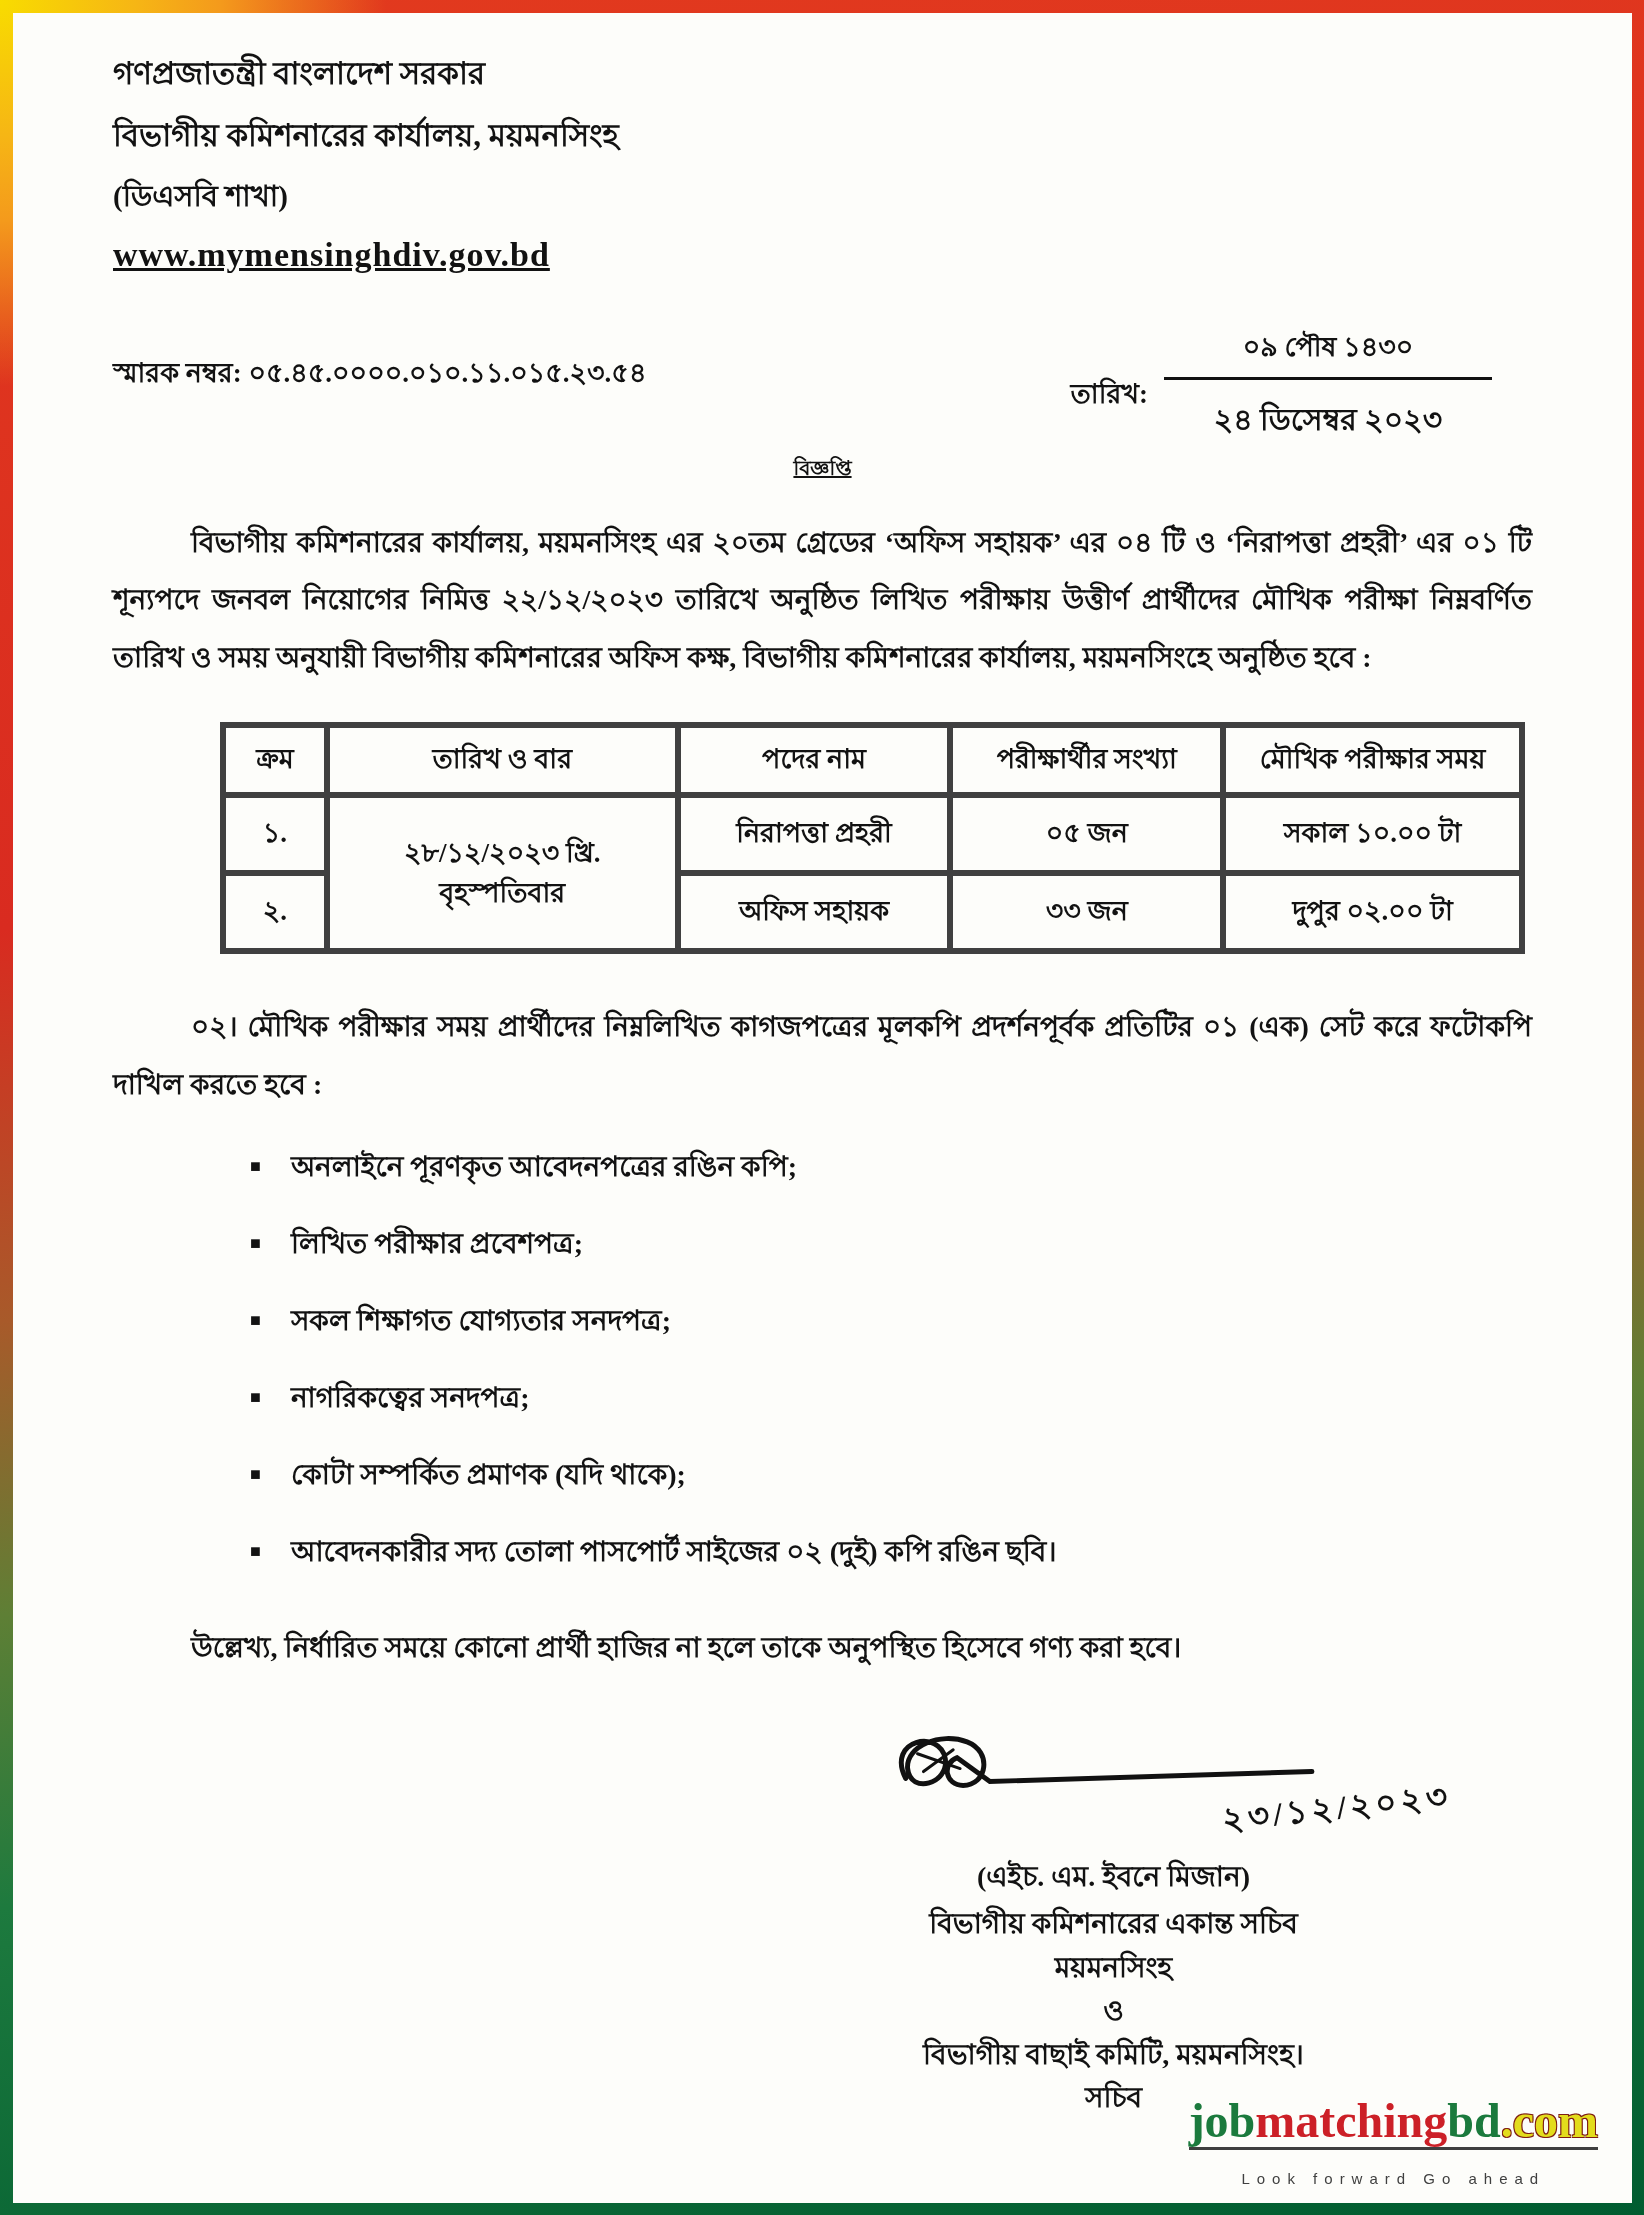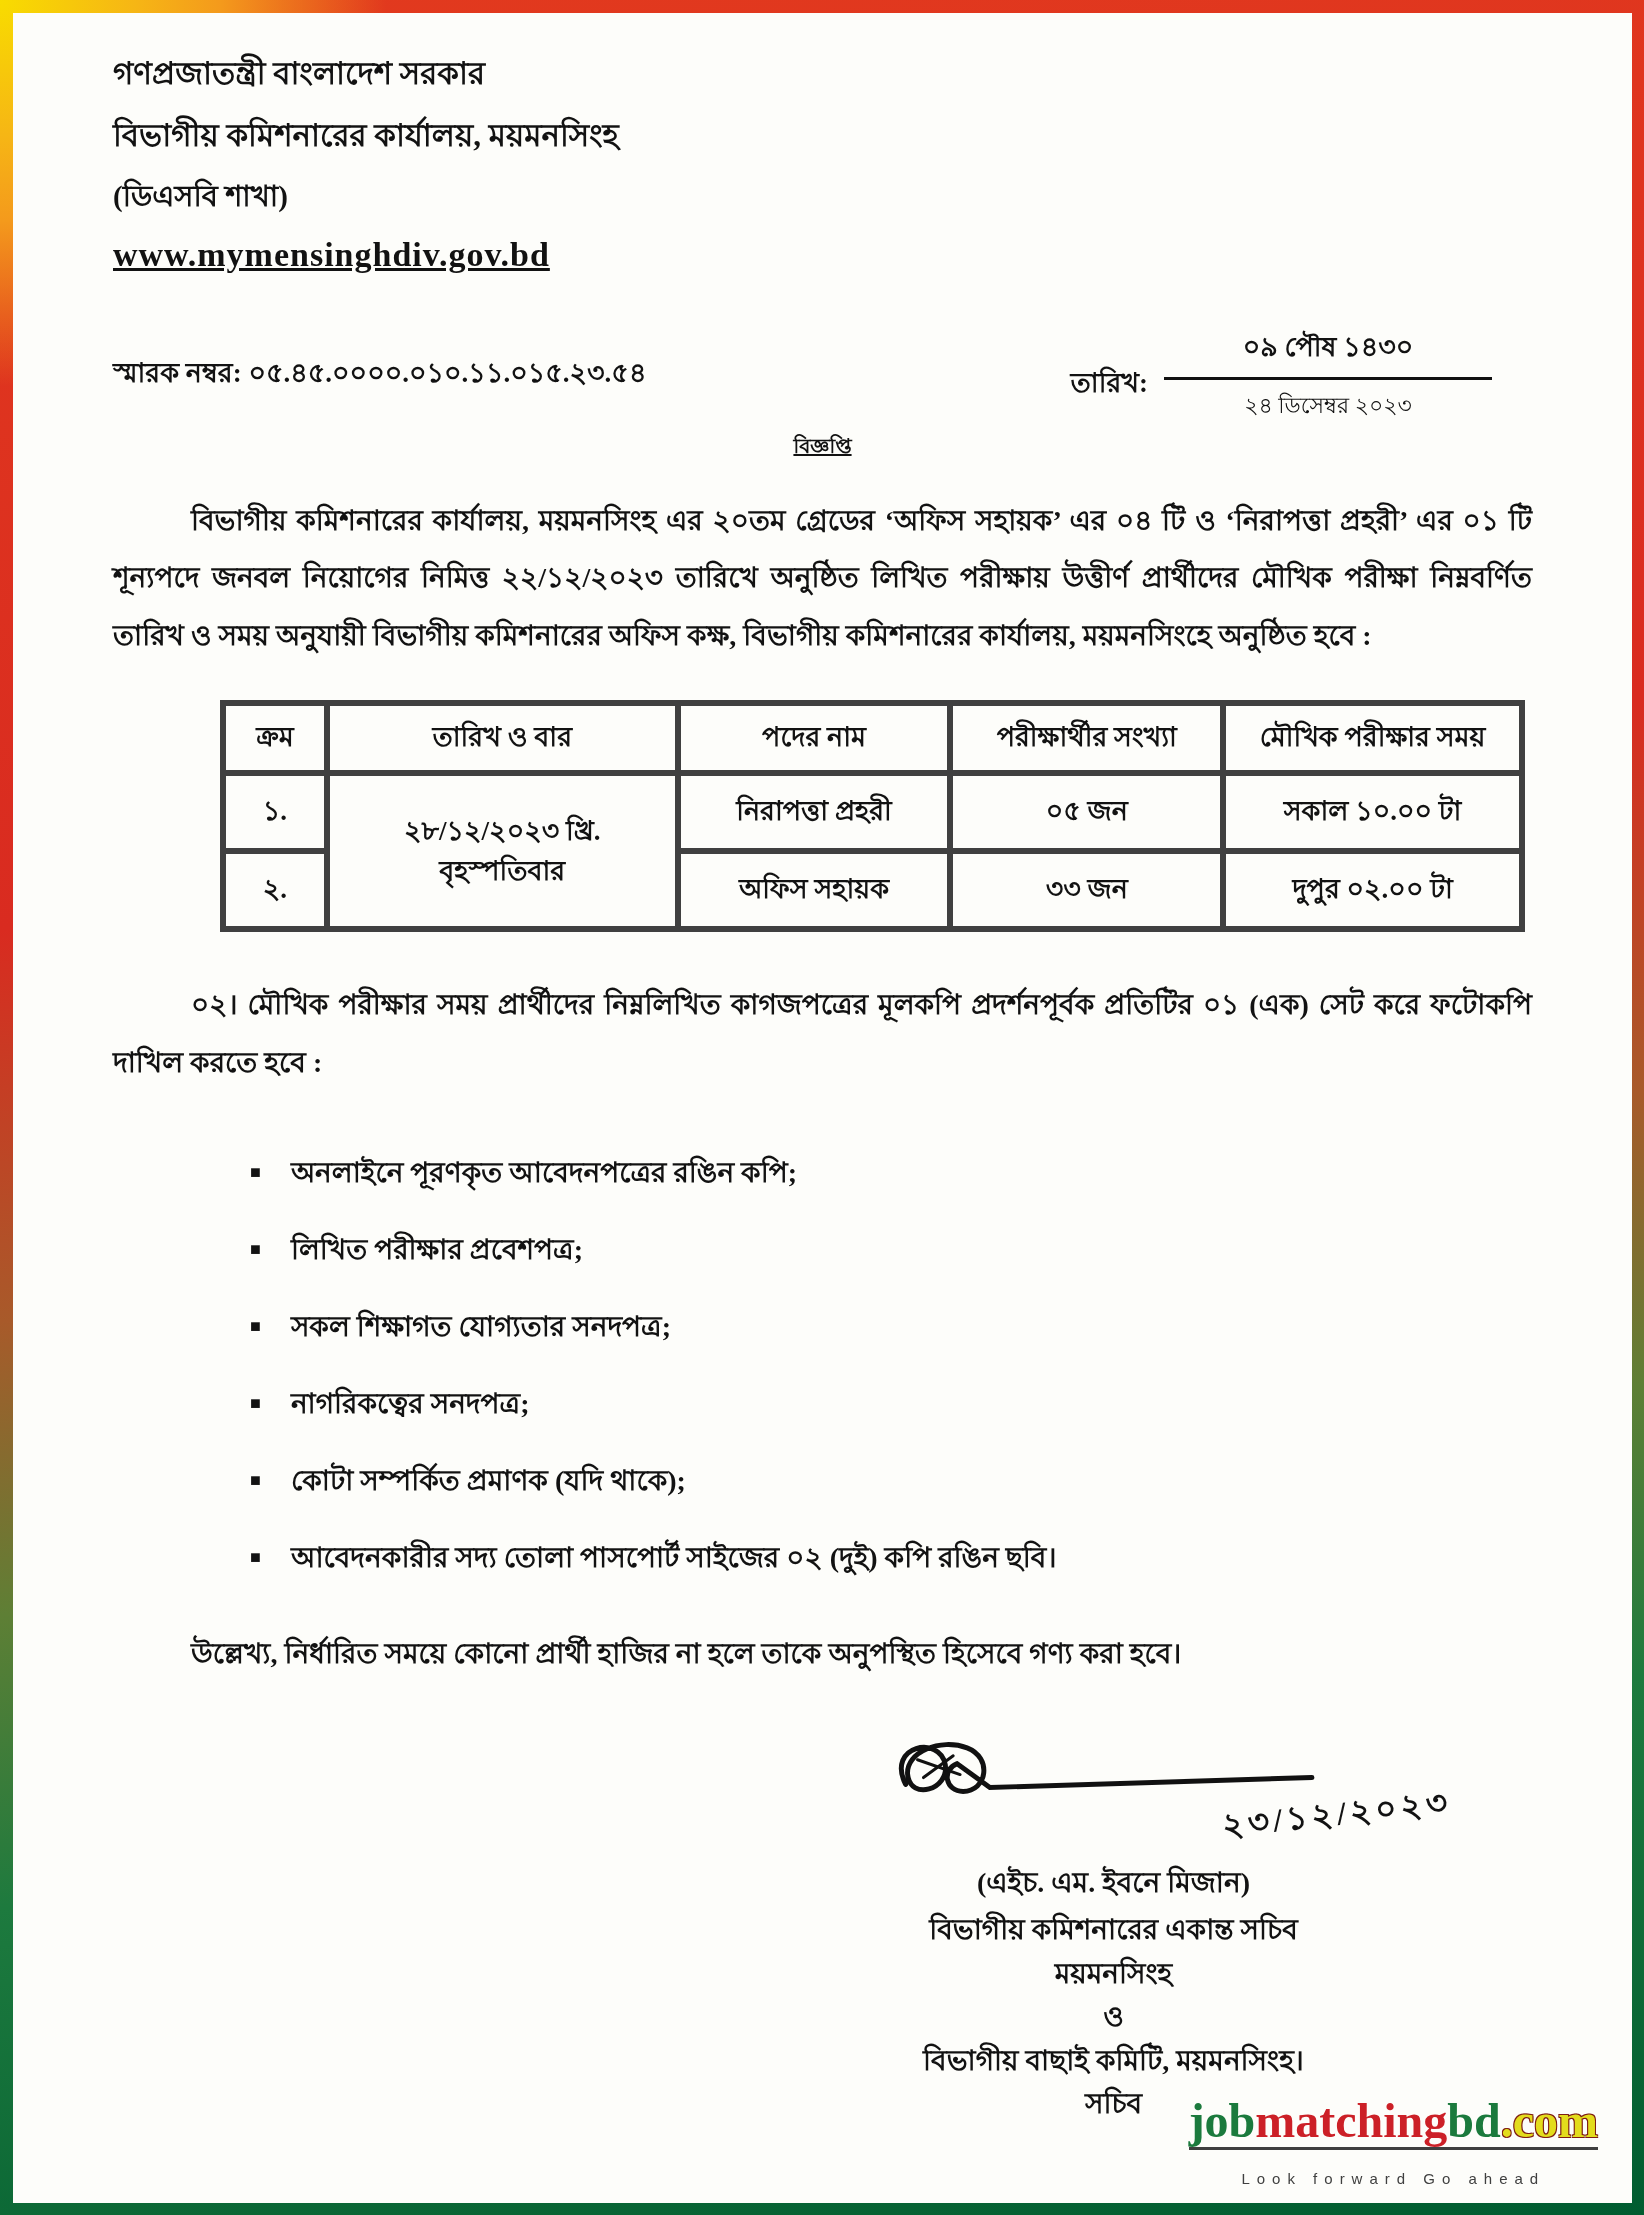--- a/index.html
+++ b/index.html
@@ -24,42 +24,42 @@
   .doc-header .website { display:inline-block; font-size:34px; margin-top:14px;
     text-decoration:underline; letter-spacing:1px; color:#121212; }
 
   
   .meta-row { display:flex; justify-content:space-between; align-items:flex-start; margin-top:52px; }
   .memo { font-size:27px; font-weight:bold; padding-top:26px; }
   .date-block { display:flex; align-items:center; gap:16px; margin-right:40px; }
   .date-label { font-size:27px; font-weight:bold; padding-top:18px; }
   .date-frac { text-align:center; min-width:328px; }
   .date-frac .top { font-size:27px; font-weight:bold; padding:0 26px 6px 26px; }
-  .date-frac .bottom { font-size:22px; font-weight:normal; border-top:3px solid #111; padding-top:8px; }
+  .date-frac .bottom { font-size:30px; font-weight:bold; border-top:3px solid #111; padding-top:16px; }
 
   
   .notice-title { text-align:center; margin-top:6px; }
   .notice-title span { font-size:20px; font-weight:bold; text-decoration:underline; }
 
   
   .para { font-size:28px; font-weight:600; line-height:2.05; text-align:justify; }
   .intro { margin-top:28px; text-indent:78px; }
 
   
   table.exam { border-collapse:collapse; margin-top:36px; margin-left:107px; width:1305px; }
   table.exam th, table.exam td { border:6px solid #404040; text-align:center; font-weight:bold; }
   table.exam th { font-size:27px; height:70px; padding:6px 10px; }
   table.exam td { font-size:27px; height:78px; padding:4px 10px; }
   td.date-cell div { line-height:1.5; }
   col.c1{width:8%;} col.c2{width:27%;} col.c3{width:21%;} col.c4{width:21%;} col.c5{width:23%;}
 
   .para2 { margin-top:44px; text-indent:78px; }
 
   
-  ul.docs { list-style:none; margin-top:60px; margin-left:137px;font-family:Liberation Serif, serif; }
+  ul.docs { list-style:none; margin-top:32px; margin-left:137px;font-family:Liberation Serif, serif; }
   ul.docs li { font-size:28px; font-weight:600; margin-bottom:30px; }
   ul.docs li .sq { display:inline-block; font-size:18px; vertical-align:4px; margin-right:30px; }
 
   .note { margin-top:42px; text-indent:78px; }
 
   
   .sig-block { width:657px; margin:48px 90px 0 auto; text-align:center; position:relative; }
   .sig-art { position:relative; height:127px; }
   .sig-art svg { position:absolute; left:60px; top:0; }
   .sig-date { position:absolute; right:-10px; top:58px; font-size:33px; font-weight:bold;

